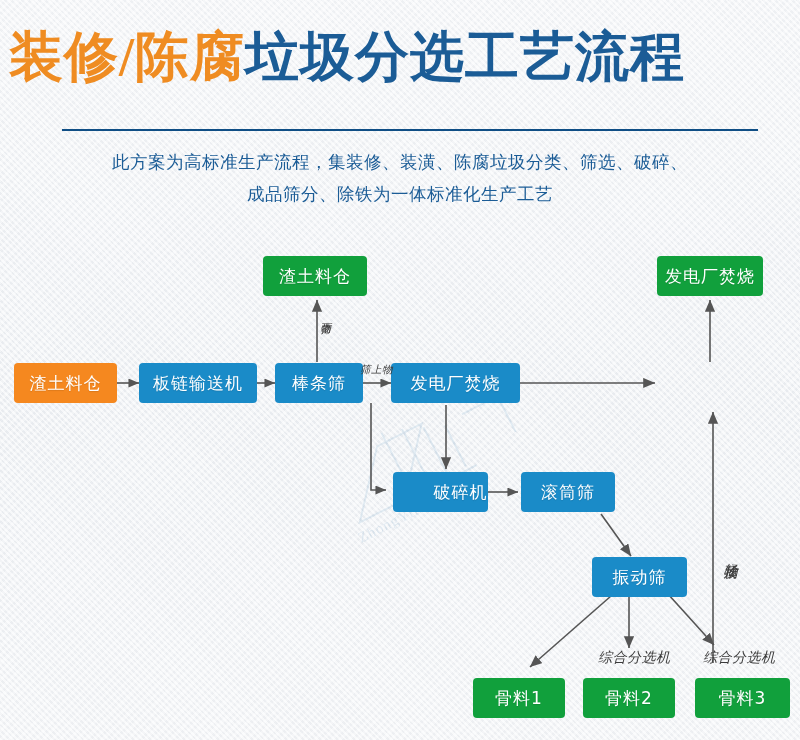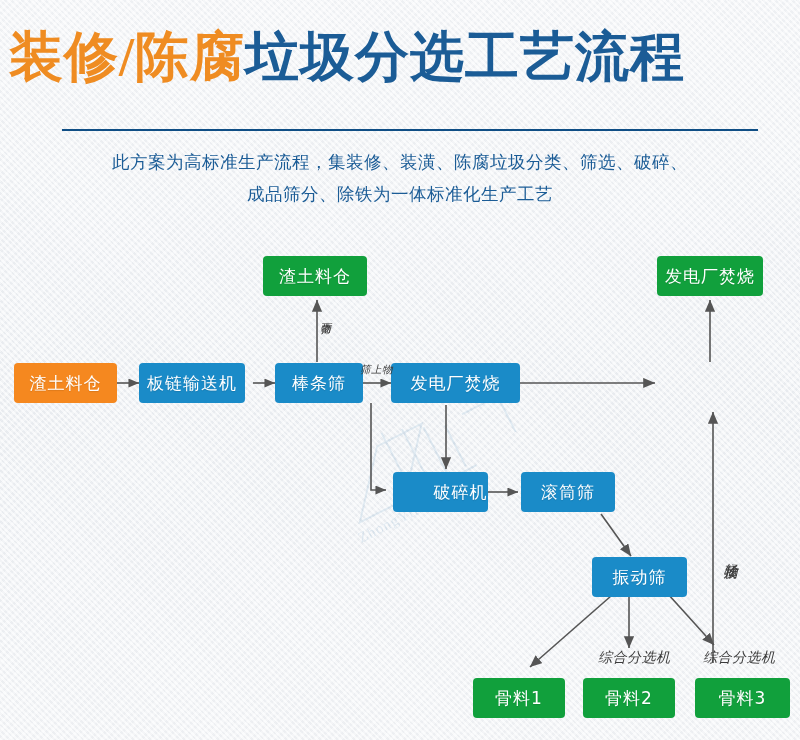--- a/index.html
+++ b/index.html
@@ -213,21 +213,21 @@
       <line x1="668" y1="594" x2="714" y2="645" marker-end="url(#arw)"></line>
 
       <line x1="713" y1="663" x2="713" y2="412" marker-end="url(#arw)"></line>
     </g>
   </svg>
 
   <div class="node orange" style="left:14px;  top:363px; width:103px; height:40px;">
     <span>渣土料仓</span>
   </div>
 
-  <div class="node blue" style="left:139px; top:363px; width:106px; height:40px;">
+  <div class="node blue" style="left:139px; top:363px; width:118px; height:40px;">
     <span>板链输送机</span>
   </div>
 
   <div class="node blue" style="left:275px; top:363px; width:88px; height:40px;">
     <span>棒条筛</span>
   </div>
 
   <div class="node blue" style="left:391px; top:363px; width:129px; height:40px;">
     <span>发电厂焚烧</span>
   </div>

